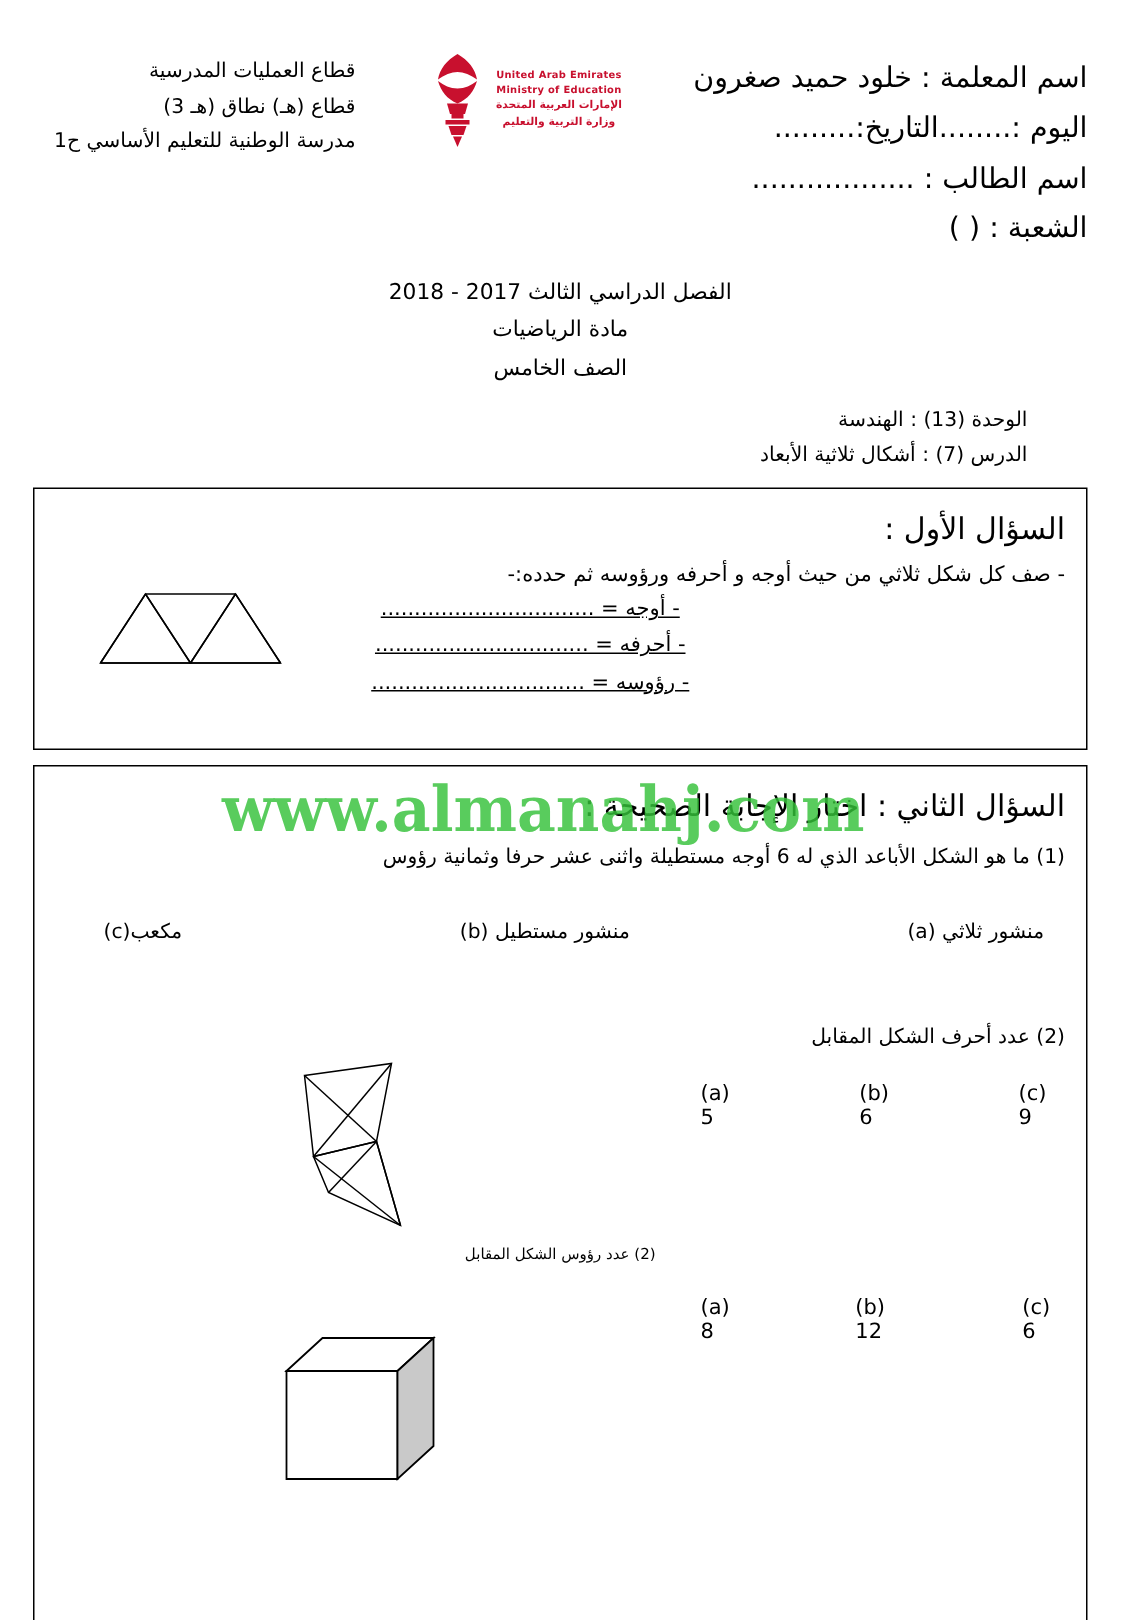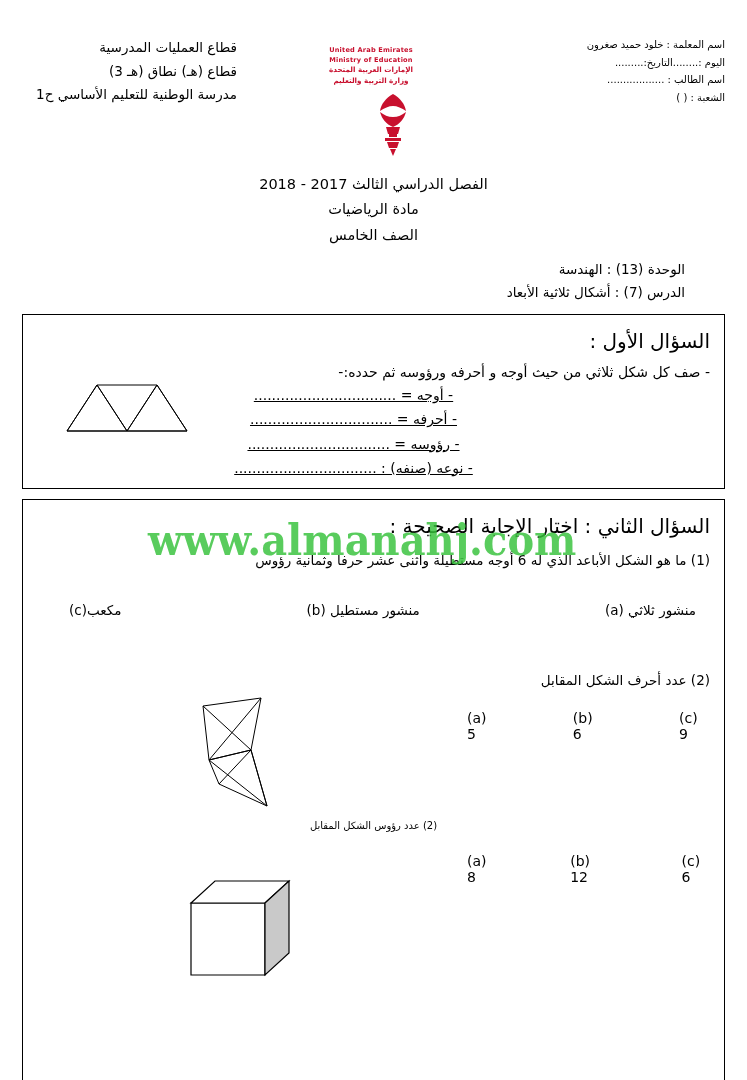--- a/index.html
+++ b/index.html
@@ -34,29 +34,29 @@
   .hdr-right {
     text-align: right;
     font-size: 13.5px;
     line-height: 1.75;
     direction: rtl;
     padding-top: 8px;
     min-width: 215px;
   }
   .hdr-left {
     text-align: right;
-    font-size: 10px;
+    font-size: 19px;
     line-height: 1.75;
     direction: rtl;
     padding-top: 8px;
     min-width: 220px;
   }
   .hdr-center {
     display: flex;
-    flex-direction: column;
+    flex-direction: row;
     align-items: flex-start;
     gap: 6px;
     padding-top: 6px;
   }
   .emblem {
     width: 40px;
     height: 66px;
     position: relative;
   }
   .emblem svg { display: block; }
@@ -251,21 +251,20 @@
     <div>الوحدة (13) : الهندسة</div>
     <div>الدرس (7) : أشكال ثلاثية الأبعاد</div>
   </div>
 
   <div class="qbox q1box">
     <div class="q-title">السؤال الأول :</div>
     <div class="q-sub">- صف كل شكل ثلاثي من حيث أوجه و أحرفه ورؤوسه ثم حدده:-</div>
     <div class="blank-line">-   أوجه = ................................</div>
     <div class="blank-line">-   أحرفه = ................................</div>
     <div class="blank-line">-   رؤوسه = ................................</div>
-    <div class="blank-line">-   نوعه (صنفه) : ................................</div>
 
     <div class="q1-fig">
       <svg width="130" height="80" viewBox="0 0 130 80" xmlns="http://www.w3.org/2000/svg">
         <g fill="none" stroke="#000" stroke-width="1">
           <polygon points="4,58 34,12 64,58"></polygon>
           <polygon points="64,58 94,12 124,58"></polygon>
           <line x1="4" y1="58" x2="124" y2="58"></line>
           <line x1="34" y1="12" x2="94" y2="12"></line>
           <line x1="34" y1="12" x2="64" y2="58"></line>
           <line x1="64" y1="58" x2="94" y2="12"></line>

